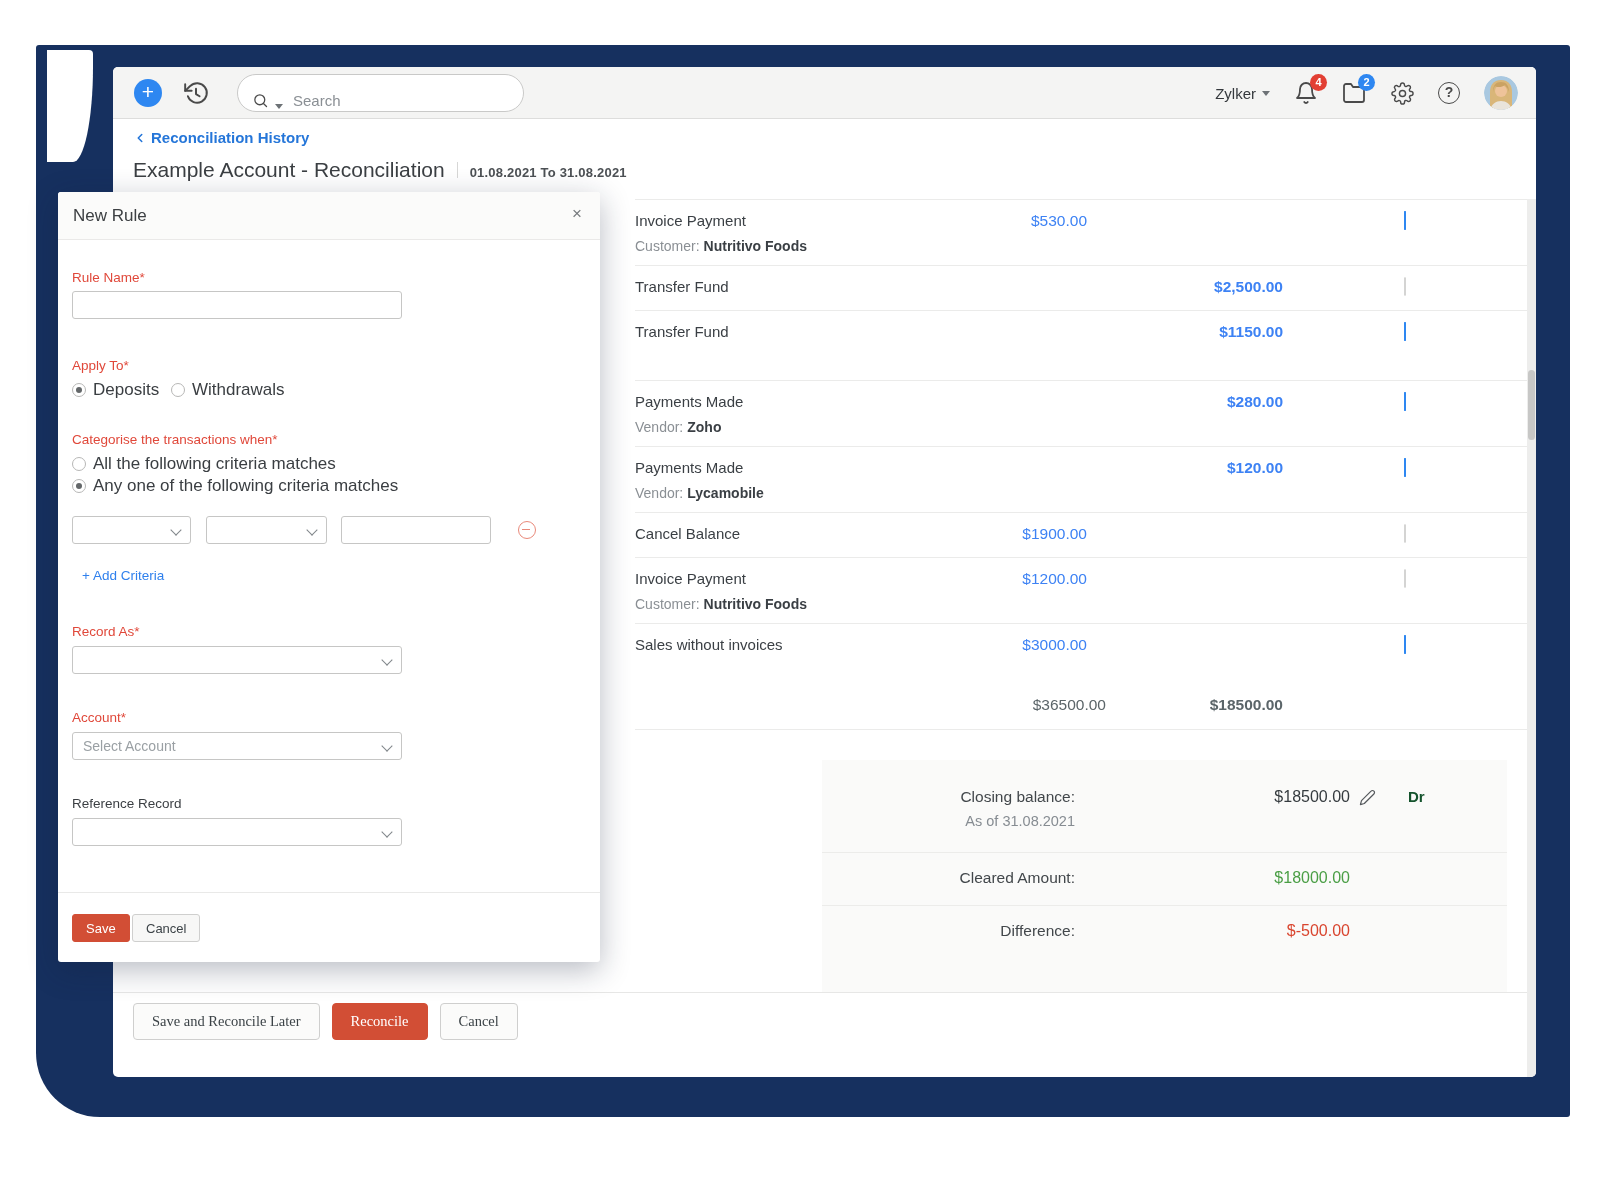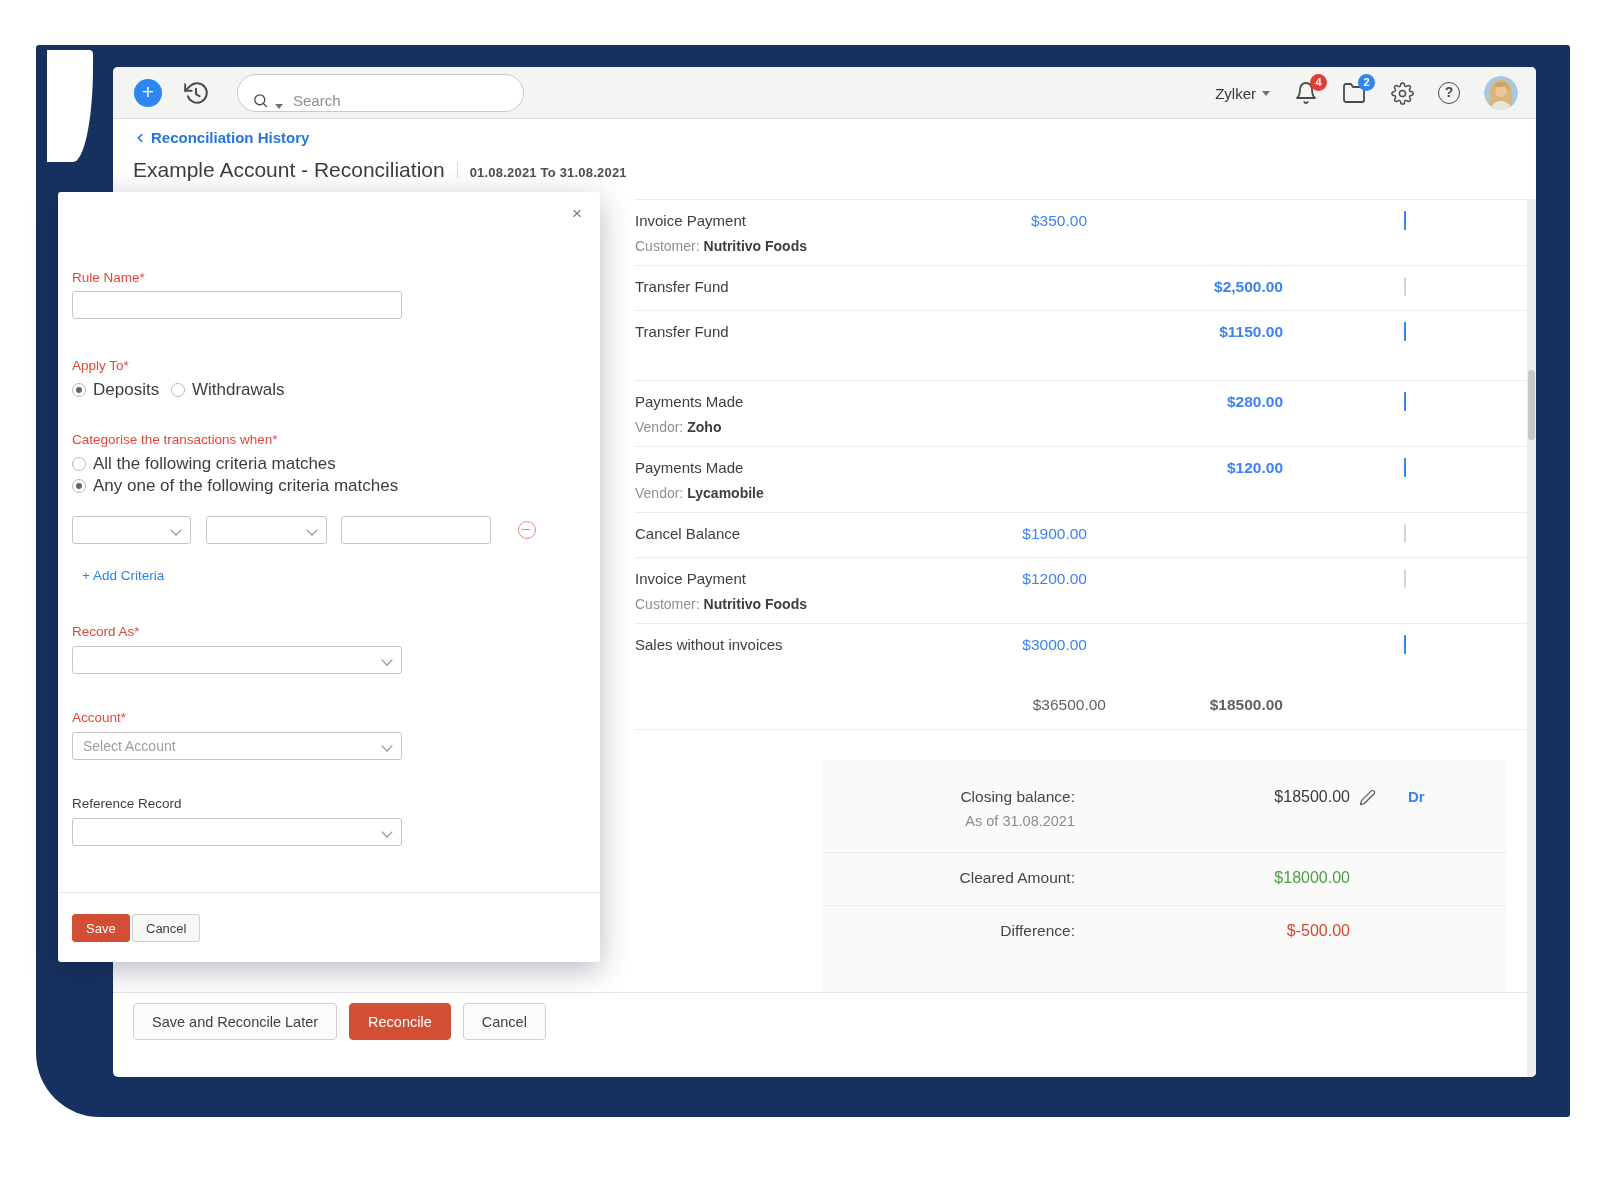--- a/index.html
+++ b/index.html
@@ -75,26 +75,26 @@
   .srow{display:flex;align-items:flex-start;padding-top:16px;}
   .srow.first{height:92px;padding-top:28px;}
   .srow.mid{height:53px;border-top:1px solid #ececea;}
   .srow.last{height:87px;border-top:1px solid #ececea;}
   .s-label{width:253px;text-align:right;font-size:15.5px;color:#42474b;}
   .s-sub{font-size:14.5px;color:#868c92;margin-top:7px;}
   .s-value{width:275px;text-align:right;font-size:16px;color:#353b3f;font-weight:500;}
   .s-value.green{color:var(--green);}
   .s-value.red{color:var(--neg);}
   .edit-pencil{margin-left:9px;margin-top:1px;cursor:pointer;}
-  .s-suffix{margin-left:32px;font-size:15px;font-weight:700;color:#3b82f6;}
+  .s-suffix{margin-left:32px;font-size:15px;font-weight:700;color:#14532d;}
 
   
   .footer-divider{left:0;top:925px;width:1423px;height:1px;background:#e7e7e6;}
   .footer{left:20px;top:936px;display:flex;gap:12px;}
-  .btn{height:37px;border-radius:4px;font-size:14.5px;font-family:Liberation Sans, sans-serif;cursor:pointer;display:inline-flex;align-items:center;padding:12px 18px;}
+  .btn{height:37px;border-radius:4px;font-size:14.5px;font-family:Liberation Serif, serif;cursor:pointer;display:inline-flex;align-items:center;padding:12px 18px;}
   .btn.ghost{background:#fbfbfa;border:1px solid #cfcfce;color:#3c4347;}
   .btn.primary{background:var(--btn-red);border:1px solid var(--btn-red);color:#fff;}
 
   
   .scroll-track{left:1414px;top:132px;width:9px;height:878px;background:#ededec;}
   .scroll-thumb{position:absolute;left:1px;top:171px;width:7px;height:70px;background:#c7c7c6;border-radius:4px;cursor:pointer;}
 
   
   .modal{left:58px;top:192px;width:542px;height:770px;background:#fff;border-radius:3px;box-shadow:0 8px 30px rgba(20,30,55,.30);}
   .m-head{height:48px;background:#fbfbfa;border-bottom:1px solid #eae9e8;display:flex;align-items:center;padding:0 15px;border-radius:3px 3px 0 0;}
@@ -200,21 +200,21 @@
     <span class="title-sep"></span>
     <span class="date-range">01.08.2021 To 31.08.2021</span>
   </div>
 
   <div class="abs table" id="table-host">
       <div class="trow two">
     <div class="c-label">
       <div class="t-label">Invoice Payment</div>
       <div class="t-sub"><span>Customer:</span><b>Nutritivo Foods</b></div>
     </div>
-    <div class="c-dep">$350.00</div>
+    <div class="c-dep">$530.00</div>
     <div class="c-wd"></div>
     <div class="c-chk"><span class="cbx on"></span></div>
   </div>
       <div class="trow">
     <div class="c-label">
       <div class="t-label">Transfer Fund</div>
 
     </div>
     <div class="c-dep"></div>
     <div class="c-wd">$2,500.00</div>
@@ -312,20 +312,23 @@
     <button class="btn primary">Reconcile</button>
     <button class="btn ghost">Cancel</button>
   </div>
 
   <div class="abs scroll-track">
     <div class="scroll-thumb"></div>
   </div>
 </div>
 
 <div class="abs modal">
+  <div class="m-head">
+    <span class="m-title">New Rule</span>
+  </div>
   <span class="m-close">×</span>
 
   <div class="f-label" style="top:78px">Rule Name*</div>
   <input class="txt" style="top: 99px;" type="text">
 
   <div class="f-label" style="top:166px">Apply To*</div>
   <div class="radio-row" style="top:188px">
     <span class="rd on"></span>
     <span>Deposits</span>
   </div>

